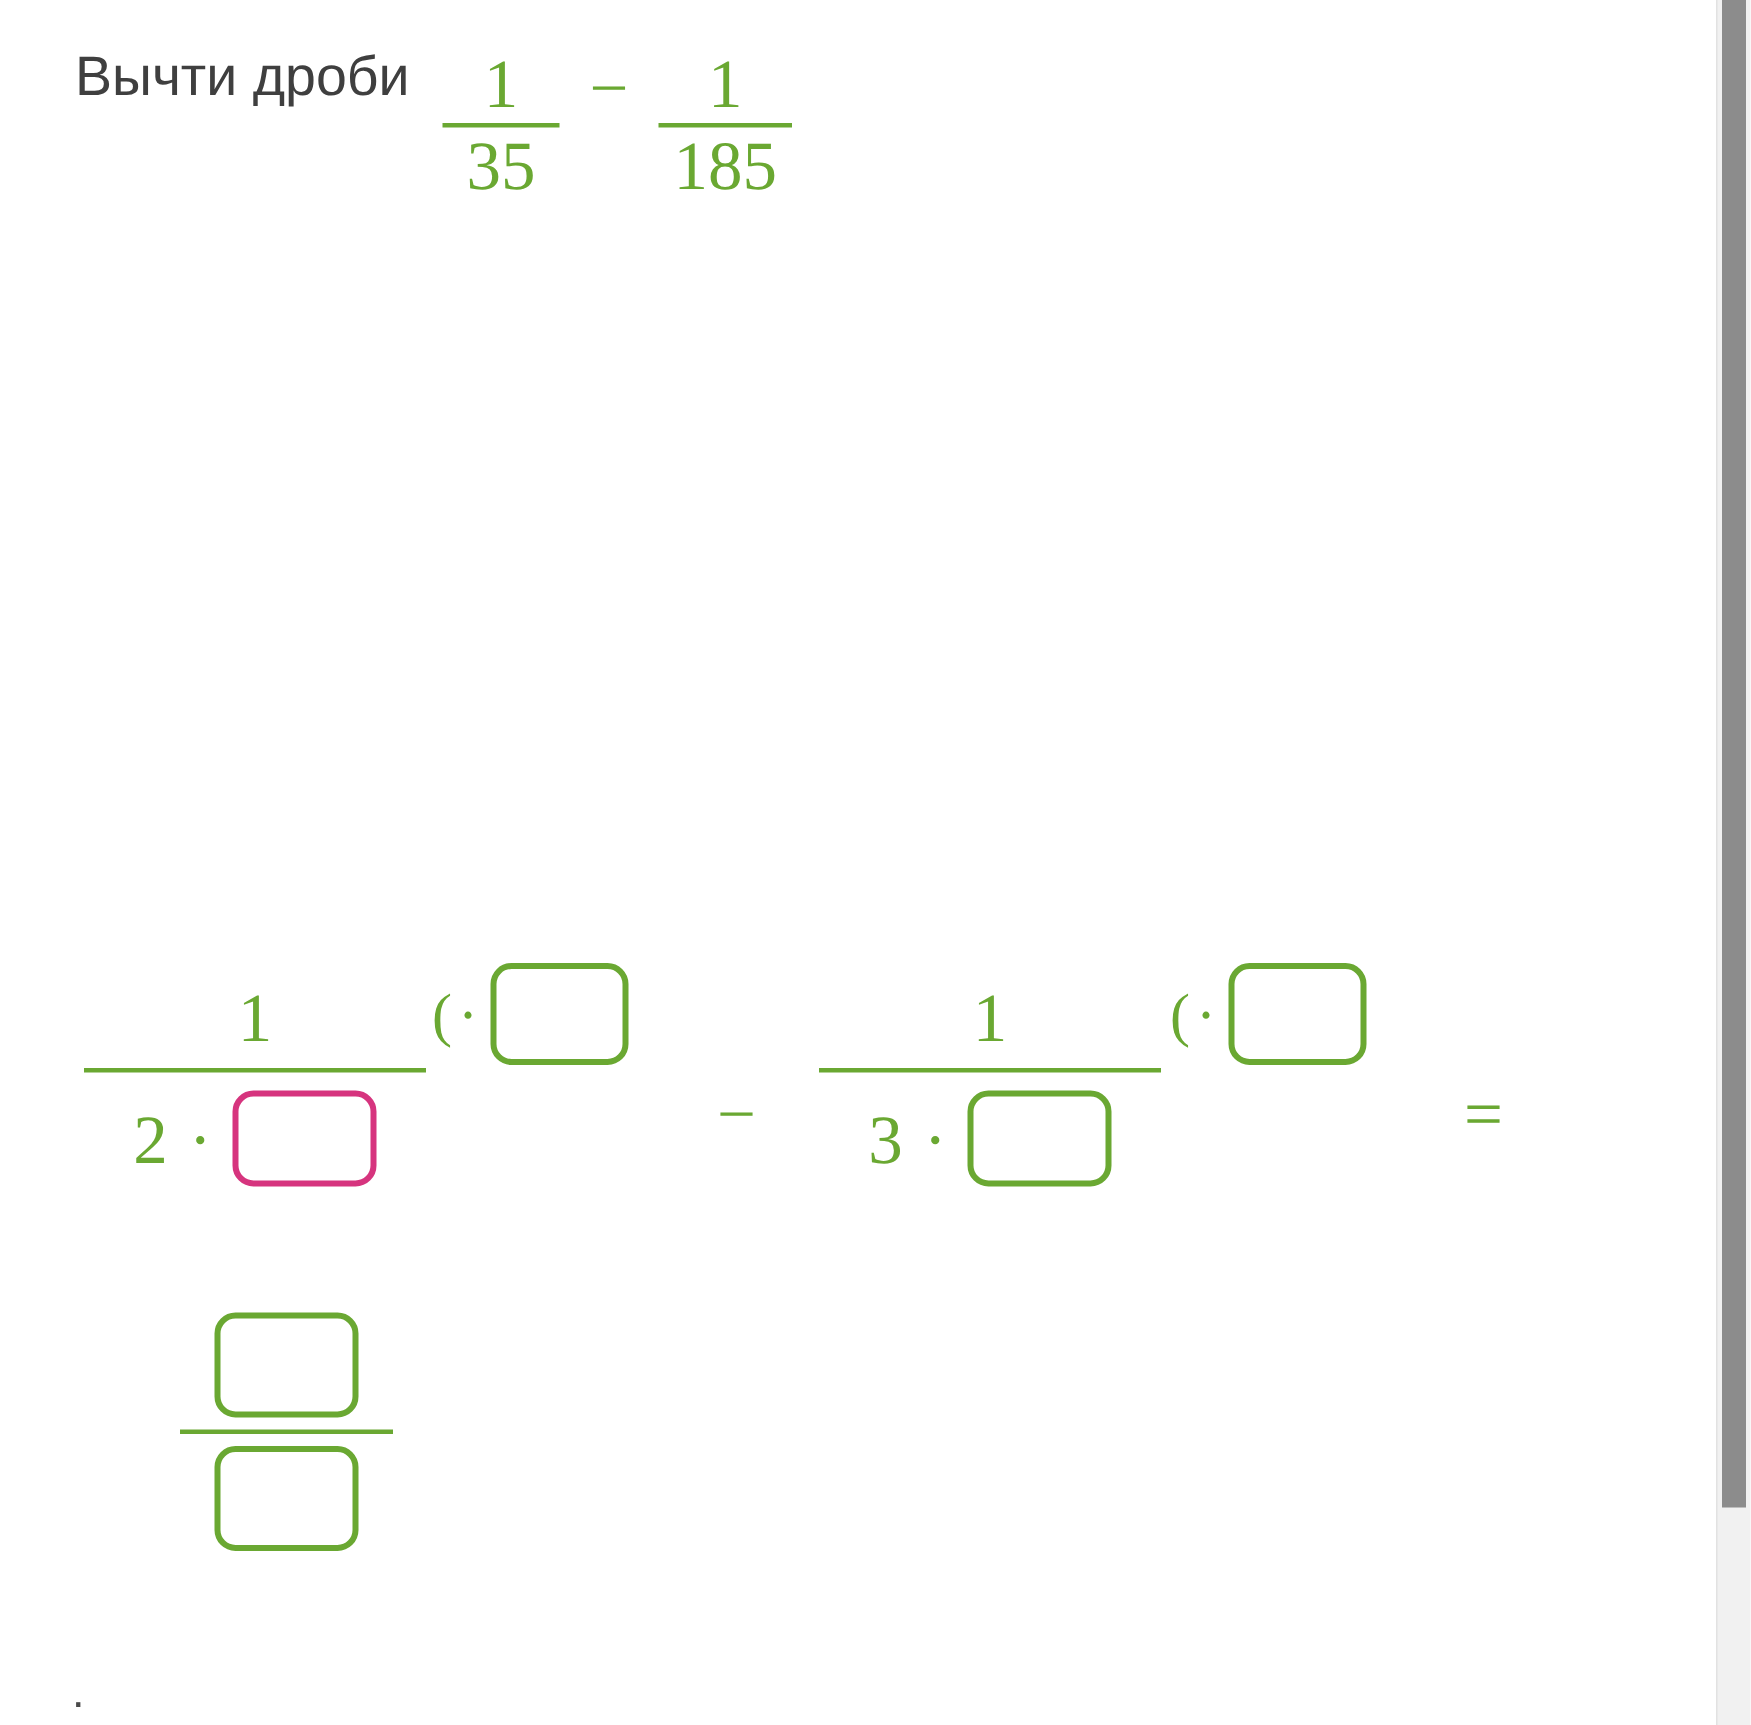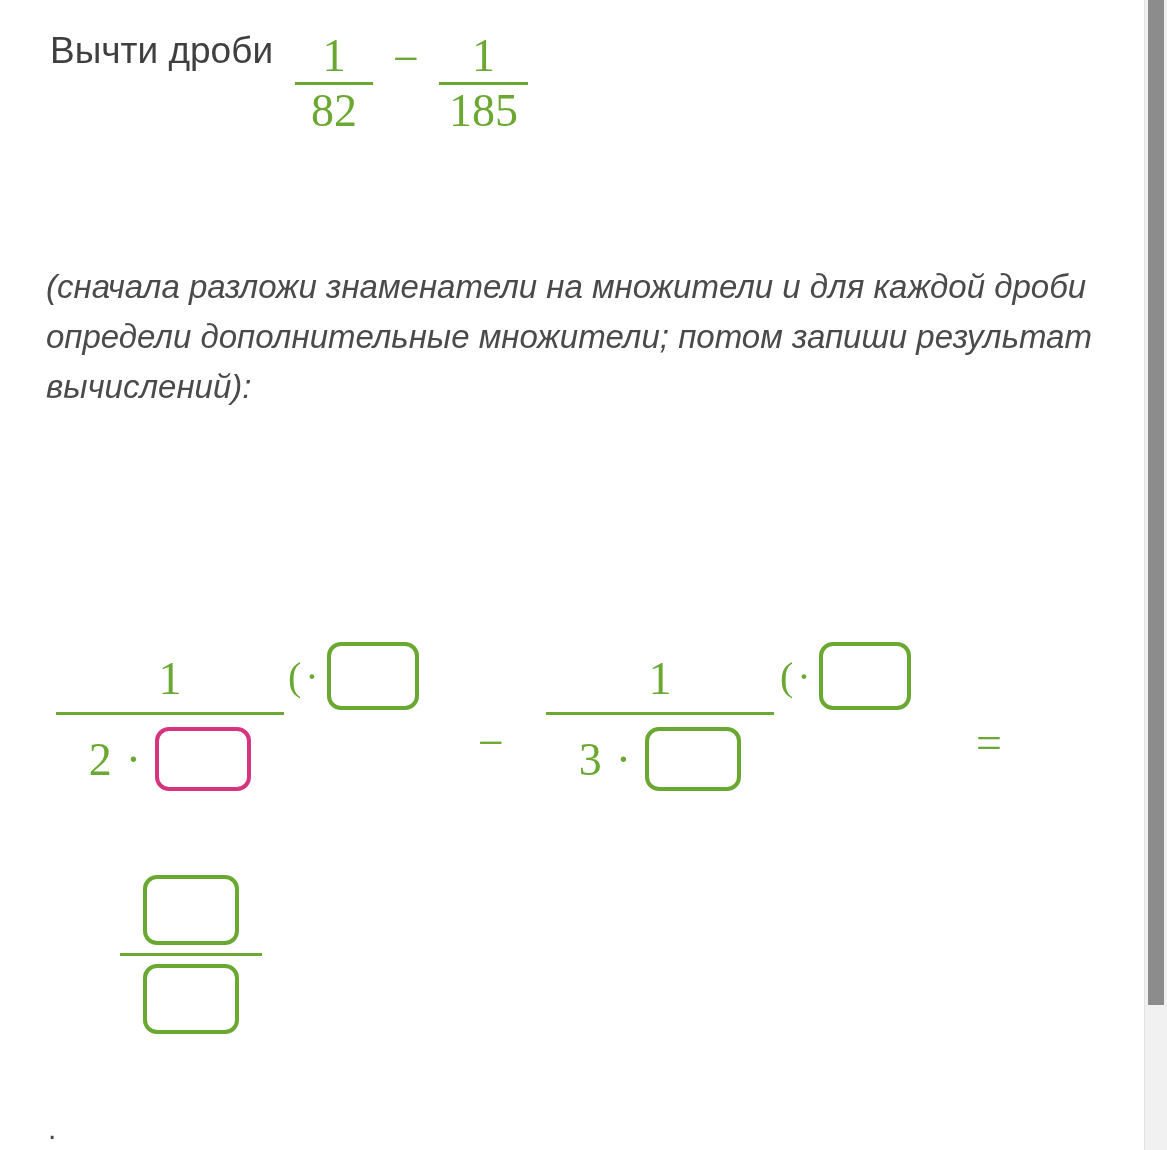--- a/index.html
+++ b/index.html
@@ -200,33 +200,32 @@
 <body>
 
 <div class="page">
 
   <div class="task-line">
     <span class="task-text">Вычти дроби</span>
 
     <span class="frac">
       <span class="num">1</span>
       <span class="bar"></span>
-      <span class="den">82</span>
+      <span class="den">35</span>
     </span>
 
     <span class="minus-big">−</span>
 
     <span class="frac">
       <span class="num">1</span>
       <span class="bar"></span>
       <span class="den">185</span>
     </span>
   </div>
 
-  <div class="hint">(сначала разложи знаменатели на множители и для каждой дроби определи дополнительные множители; потом запиши результат вычислений):</div>
 
   <div class="expr">
 
     <div class="cfrac" style="left:10px; top:36px;">
       <span class="cnum">1</span>
       <span class="cbar" style="width:228px;"></span>
       <span class="cden">
         <span>2</span>
         <span>·</span>
         <span class="box pink md"></span>

